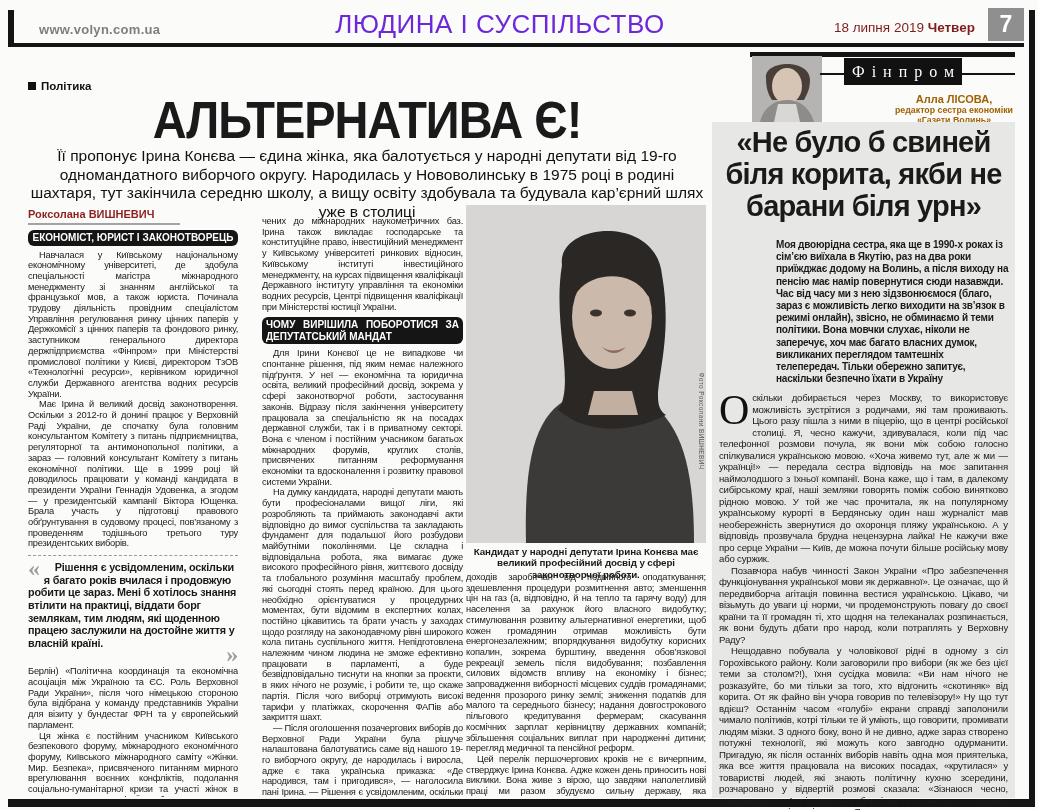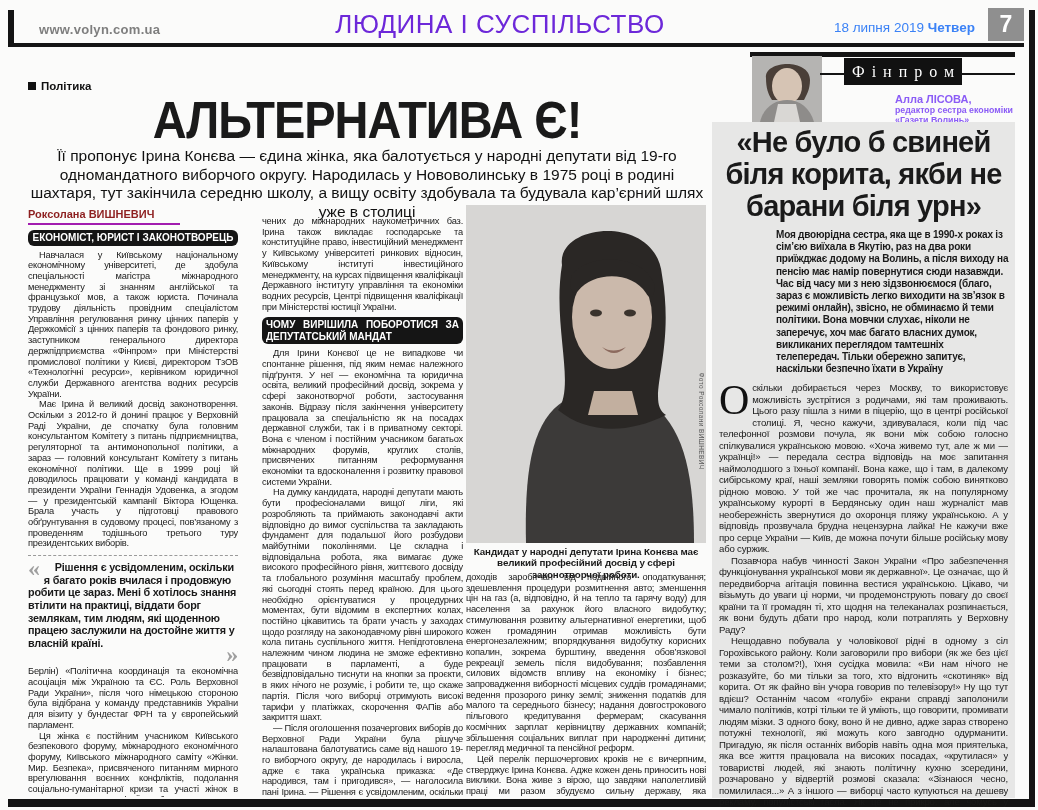--- a/index.html
+++ b/index.html
@@ -6,36 +6,36 @@
   body{
     width:1038px;height:810px;position:relative;overflow:hidden;
     background:#fbfbfa;font-family:"Liberation Sans",sans-serif;color:#1a1a1a;
   }
   .abs{position:absolute;}
   
   .left-bar{left:8px;top:10px;width:6px;height:33px;background:#141414;}
   .site-url{left:30px;top:22px;font-size:13px;font-weight:bold;color:#7e7e7e;letter-spacing:.3px;margin-left:9px;}
   .section-title{left:180px;top:9px;width:640px;text-align:center;font-size:26px;font-weight:normal;
     color:#6d28d9;letter-spacing:.5px;}
-  .dateline{left:760px;top:20px;width:215px;text-align:right;font-size:13.5px;color:#3b82f6;}
+  .dateline{left:760px;top:20px;width:215px;text-align:right;font-size:13.5px;color:#7f1d1d;}
   .dateline b{font-weight:bold;}
   .page-box{left:988px;top:8px;width:36px;height:33px;background:#8f8f8f;color:#fff;
     font-size:23px;font-weight:bold;display:flex;align-items:center;justify-content:center;}
   .header-rule{left:8px;top:43px;width:1016px;height:4px;background:#141414;}
   .right-bar{left:1029px;top:10px;width:6px;height:790px;background:#141414;}
   .bottom-bar{left:8px;top:799px;width:1027px;height:8px;background:#141414;}
 
   
   .kicker{left:28px;top:80px;font-size:11.5px;font-weight:bold;color:#111;}
   .kicker .sq{display:inline-block;width:8px;height:8px;background:#111;margin-right:5px;}
   .art-title{left:28px;top:90px;width:678px;text-align:center;font-size:47px;font-weight:bold;
     letter-spacing:-1px;transform:scaleY(1.1);transform-origin:top;white-space:nowrap;}
   .art-lede{left:28px;top:147px;width:678px;text-align:center;font-size:15.5px;line-height:18.5px;color:#111;}
   .byline{left:28px;top:208px;font-size:11px;font-weight:bold;color:#8d1f1f;
-    border-bottom:2px solid #a21caf;padding-bottom:3px;width:152px;}
+    border-bottom:2px solid #a3a3a3;padding-bottom:3px;width:152px;}
 
   .newscol{font-size:9.3px;line-height:10.7px;letter-spacing:-.22px;text-align:justify;overflow:hidden;}
   .newscol p{margin:0;text-indent:11px;}
   .newscol p.noindent{text-indent:0;}
   .sec-hdr{background:#151515;color:#fff;font-weight:bold;font-size:10px;letter-spacing:0;
     padding:2px 4px;margin:5px 0 4px 0;text-indent:0!important;line-height:11.5px;border-radius:6px;}
   .sec-hdr.center{text-align:center;}
   .col1{left:28px;top:225px;width:210px;height:572px;}
   .col2{left:262px;top:216px;width:201px;height:581px;}
   .col3{left:466px;top:572px;width:240px;height:225px;}
@@ -58,27 +58,27 @@
 
   
   .sidebar{left:712px;top:52px;width:303px;height:746px;}
   .sb-topbar{position:absolute;left:38px;top:0;width:265px;height:5px;background:#141414;}
   .sb-photo{position:absolute;left:40px;top:4px;width:70px;height:66px;overflow:hidden;
     background:linear-gradient(180deg,#cfcfce,#a9a9a8);}
   .rubric-line{position:absolute;top:21px;height:2px;background:#141414;}
   .rubric-box{position:absolute;left:132px;top:6px;width:118px;height:27px;background:#111;
     color:#fff;display:flex;align-items:center;justify-content:center;
     font-family:"Liberation Serif",serif;font-size:16px;letter-spacing:7px;padding-left:7px;box-sizing:border-box;}
-  .sb-author{position:absolute;right:2px;top:42px;text-align:left;color:#8b5cf6;line-height:10.5px;}
+  .sb-author{position:absolute;right:2px;top:42px;text-align:center;color:#a16207;line-height:10.5px;}
   .sb-author .name{font-size:11px;font-weight:bold;}
   .sb-author .role{font-size:8.8px;font-weight:bold;}
   .sb-gray{position:absolute;left:0;top:70px;width:303px;height:676px;background:#e7e7e6;}
   .sb-headline{margin:4px 4px 0 4px;text-align:center;font-size:29px;line-height:31px;
     font-weight:bold;letter-spacing:-.8px;transform:scaleY(1.04);transform-origin:top;}
-  .sb-intro{margin:10px 6px 0 64px;font-size:10px;line-height:12.2px;font-weight:bold;
+  .sb-intro{margin:20px 6px 0 64px;font-size:10px;line-height:12.2px;font-weight:bold;
     letter-spacing:-.2px;text-align:left;}
   .sb-body{margin:7px 7px 0 7px;font-size:9.6px;line-height:11.5px;letter-spacing:-.18px;
     text-align:justify;overflow:hidden;height:470px;}
   .sb-body p{margin:0;text-indent:12px;}
   .sb-body p.first{text-indent:0;}
   .dropcap{float:left;font-family:"Liberation Serif",serif;font-size:42px;line-height:34px;
     margin:1px 3px 0 0;font-weight:normal;color:#111;}
 </style>
 </head>
 <body>

